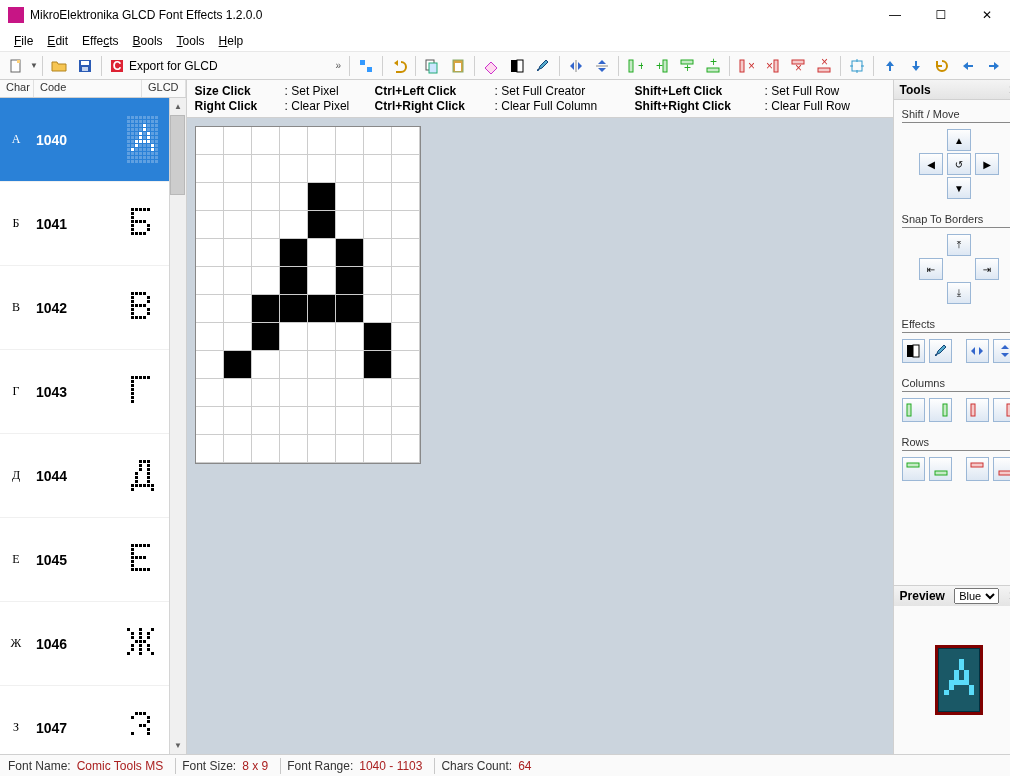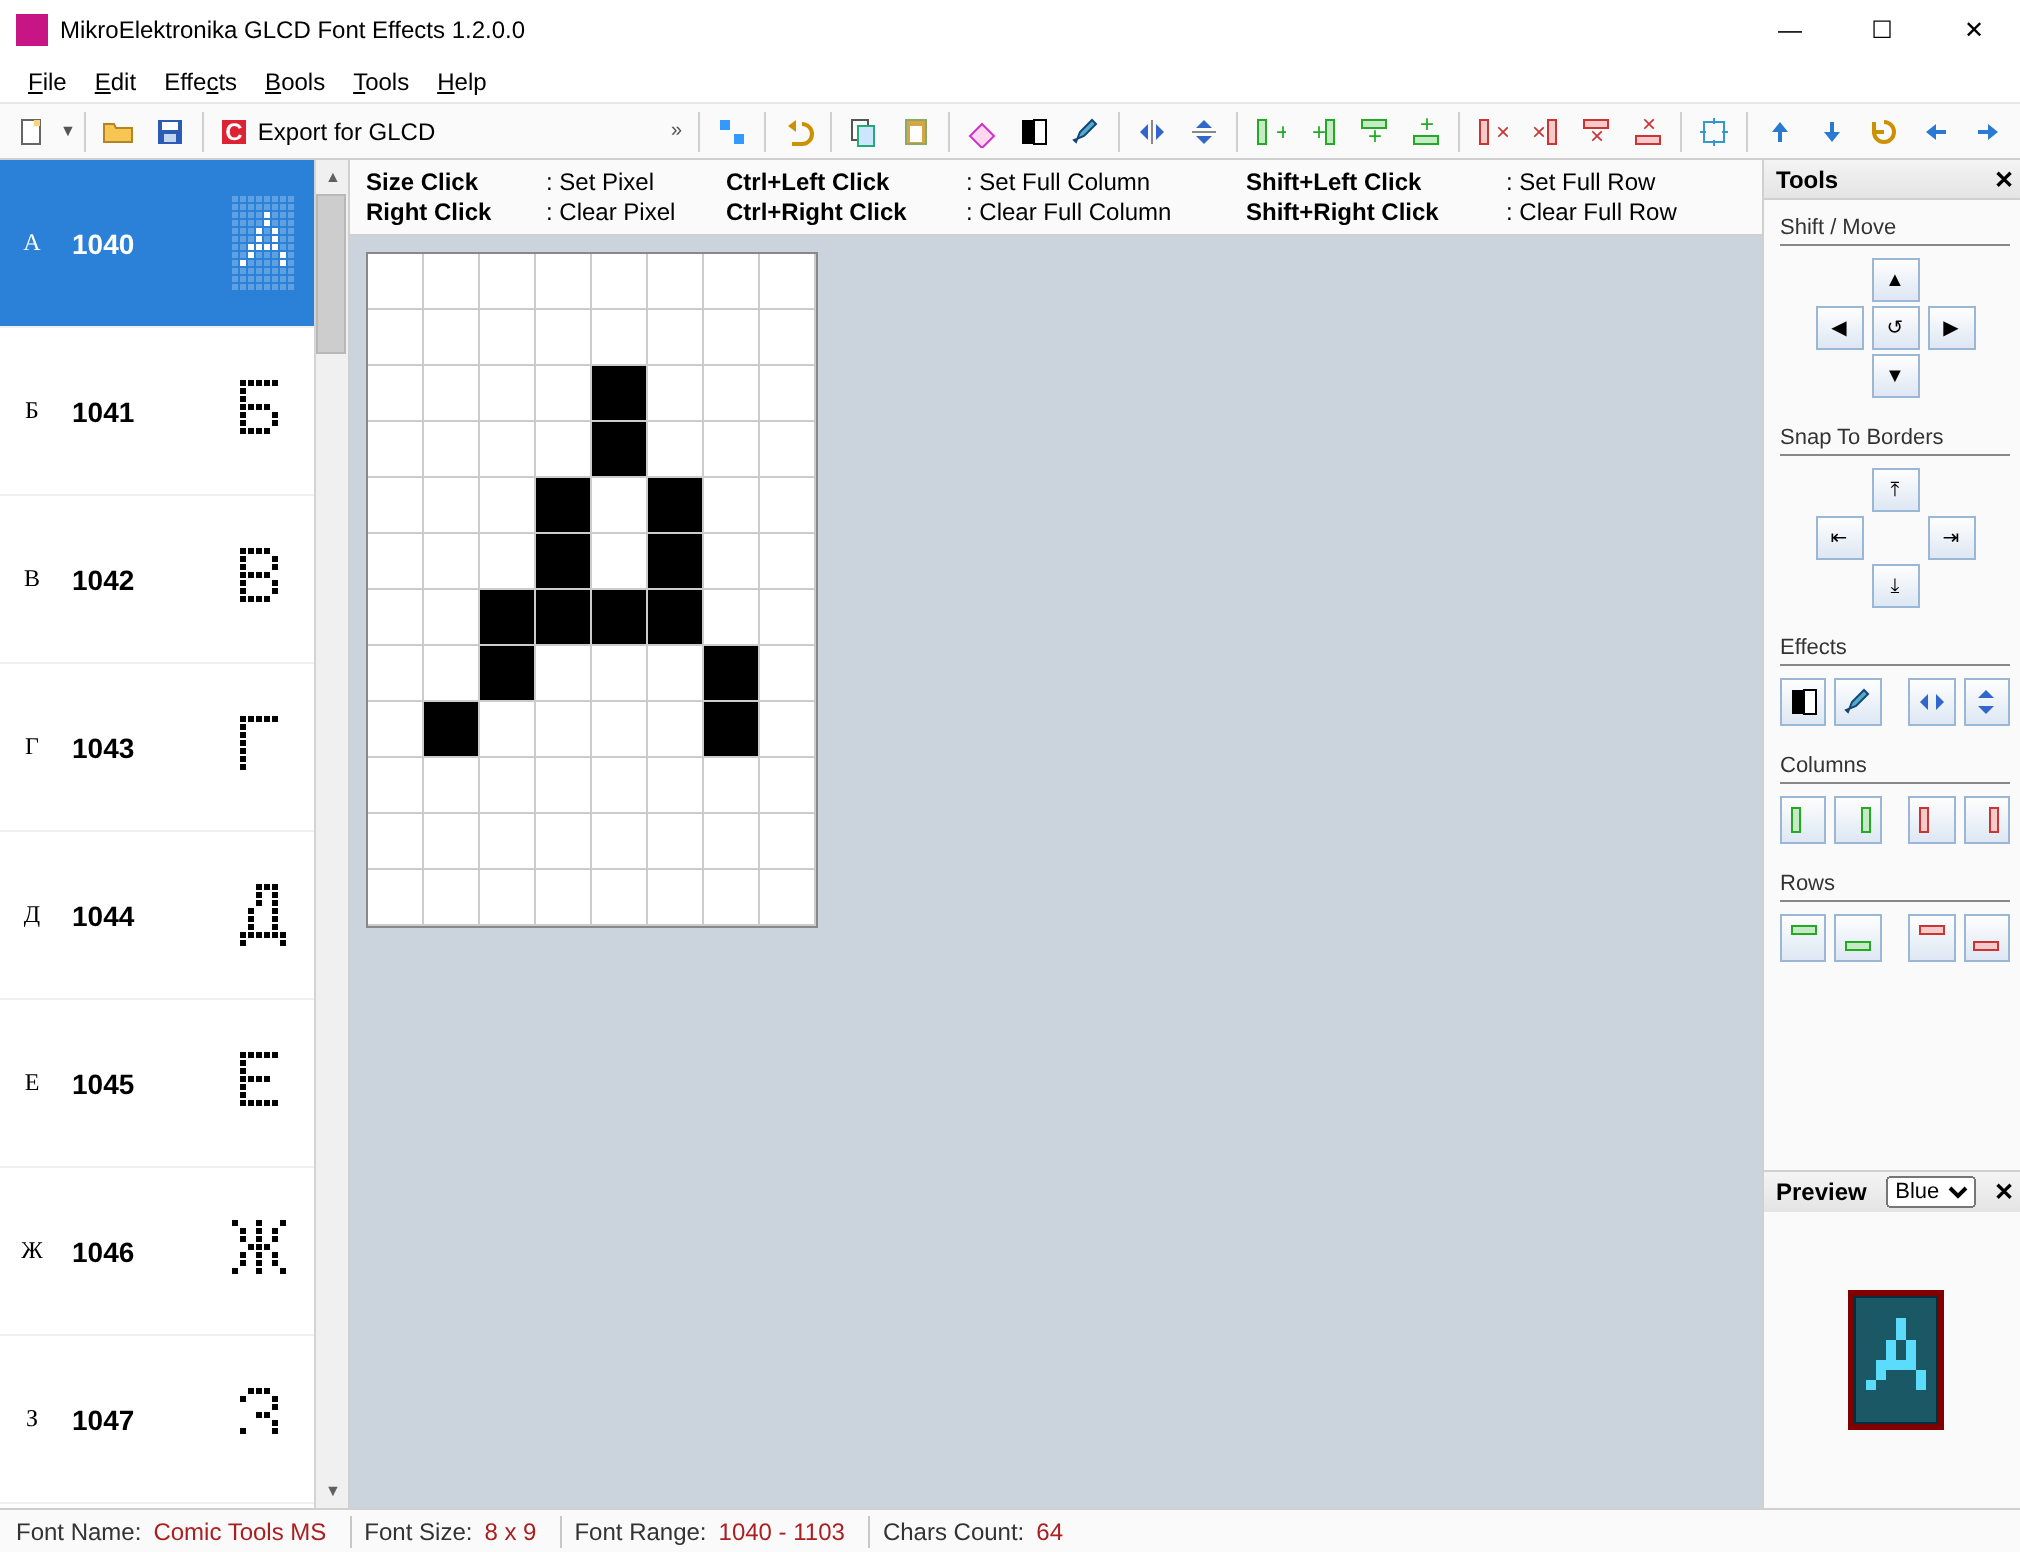--- a/index.html
+++ b/index.html
@@ -260,20 +260,25 @@
     </div>
   <div class="tbtn">
       <svg viewBox="0 0 16 16">
         <path d="M13 8l-5 4v-3H3V7h5V4z" fill="#2a7ad1"></path>
       </svg>
     </div>
 </div>
 
 <div class="mainarea">
   <div class="leftpanel">
+    <div class="charlisthdr">
+      <div style="width:34px">Char</div>
+      <div style="width:108px">Code</div>
+      <div style="flex:1">GLCD</div>
+    </div>
     <div class="charlist" id="charlist">
       <div class="charrow selected">
           <div class="c1">А</div>
           <div class="c2">1040</div>
           <div class="glcdcell">
             <div style="display: grid; grid-template-columns: repeat(8, 3px); grid-template-rows: repeat(12, 3px); gap: 1px;">
               <div style="background: rgba(255, 255, 255, 0.25);"></div>
               <div style="background: rgba(255, 255, 255, 0.25);"></div>
               <div style="background: rgba(255, 255, 255, 0.25);"></div>
               <div style="background: rgba(255, 255, 255, 0.25);"></div>
@@ -1074,21 +1079,21 @@
         <div class="arr" style="bottom:0">▼</div>
       </div>
     </div>
   </div>
 
   <div class="center">
     <div class="clickhelp">
       <div class="b">Size Click</div>
         <div>: Set Pixel</div>
       <div class="b">Ctrl+Left Click</div>
-        <div>: Set Full Column</div>
+        <div>: Set Full Creator</div>
       <div class="b">Shift+Left Click</div>
         <div>: Set Full Row</div>
       <div class="b">Right Click</div>
         <div>: Clear Pixel</div>
       <div class="b">Ctrl+Right Click</div>
         <div>: Clear Full Column</div>
       <div class="b">Shift+Right Click</div>
         <div>: Clear Full Row</div>
     </div>
     <div class="editorarea">

